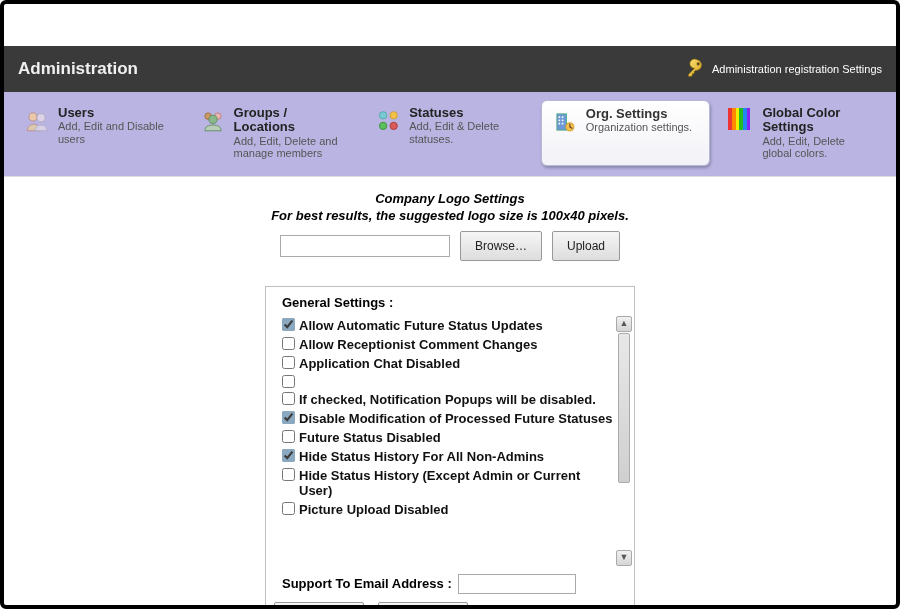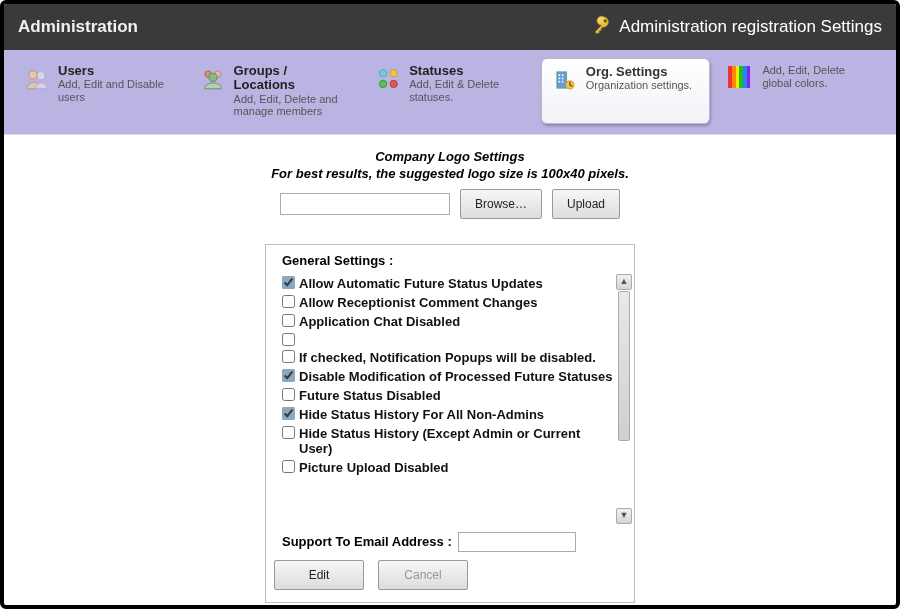--- a/index.html
+++ b/index.html
@@ -7,23 +7,24 @@
   .frame {
     width: 900px; height: 609px; margin: 0; position: relative;
     border: 4px solid #000; border-radius: 6px; overflow: hidden;
     background: #fff;
   }
   
   .topbar {
     height: 46px; background: #3a3a3a; color: #fff;
     display: flex; align-items: center; justify-content: space-between;
     padding: 0 14px;
+    margin-top: 42px;
   }
   .topbar .title { font-size: 17px; font-weight: bold; color:#f0f0f0; }
-  .topbar .right { display: flex; align-items: center; font-size: 17px; gap: 6px; }
+  .topbar .right { display: flex; align-items: center; font-size: 11px; gap: 6px; }
   .key-icon svg { width: 22px; height: 22px; }
   
   .ribbon {
     background: #b9b4e1; display: flex; padding: 8px 10px 10px 10px; gap: 8px;
     border-bottom: 1px solid #ddd;
   }
   .ribbon-item {
     display: flex; gap: 8px; align-items: flex-start;
     padding: 6px 10px; border-radius: 6px; flex: 1 1 0;
     cursor: pointer;
@@ -186,20 +187,21 @@
         <span class="rainbow">
           <span style="background:#e33"></span>
             <span style="background:#f80"></span>
             <span style="background:#ee0"></span>
             <span style="background:#2b2"></span>
             <span style="background:#28e"></span>
             <span style="background:#82e"></span>
         </span>
       </span>
       <span class="texts">
+        <span class="t1">Global Color Settings</span>
         <span class="t2">Add, Edit, Delete global colors.</span>
       </span>
     </div>
   </div>
 
   <div class="main">
     <div class="logo-head">
       <div class="h1">Company Logo Settings</div>
       <div class="h2">For best results, the suggested logo size is 100x40 pixels.</div>
     </div>

